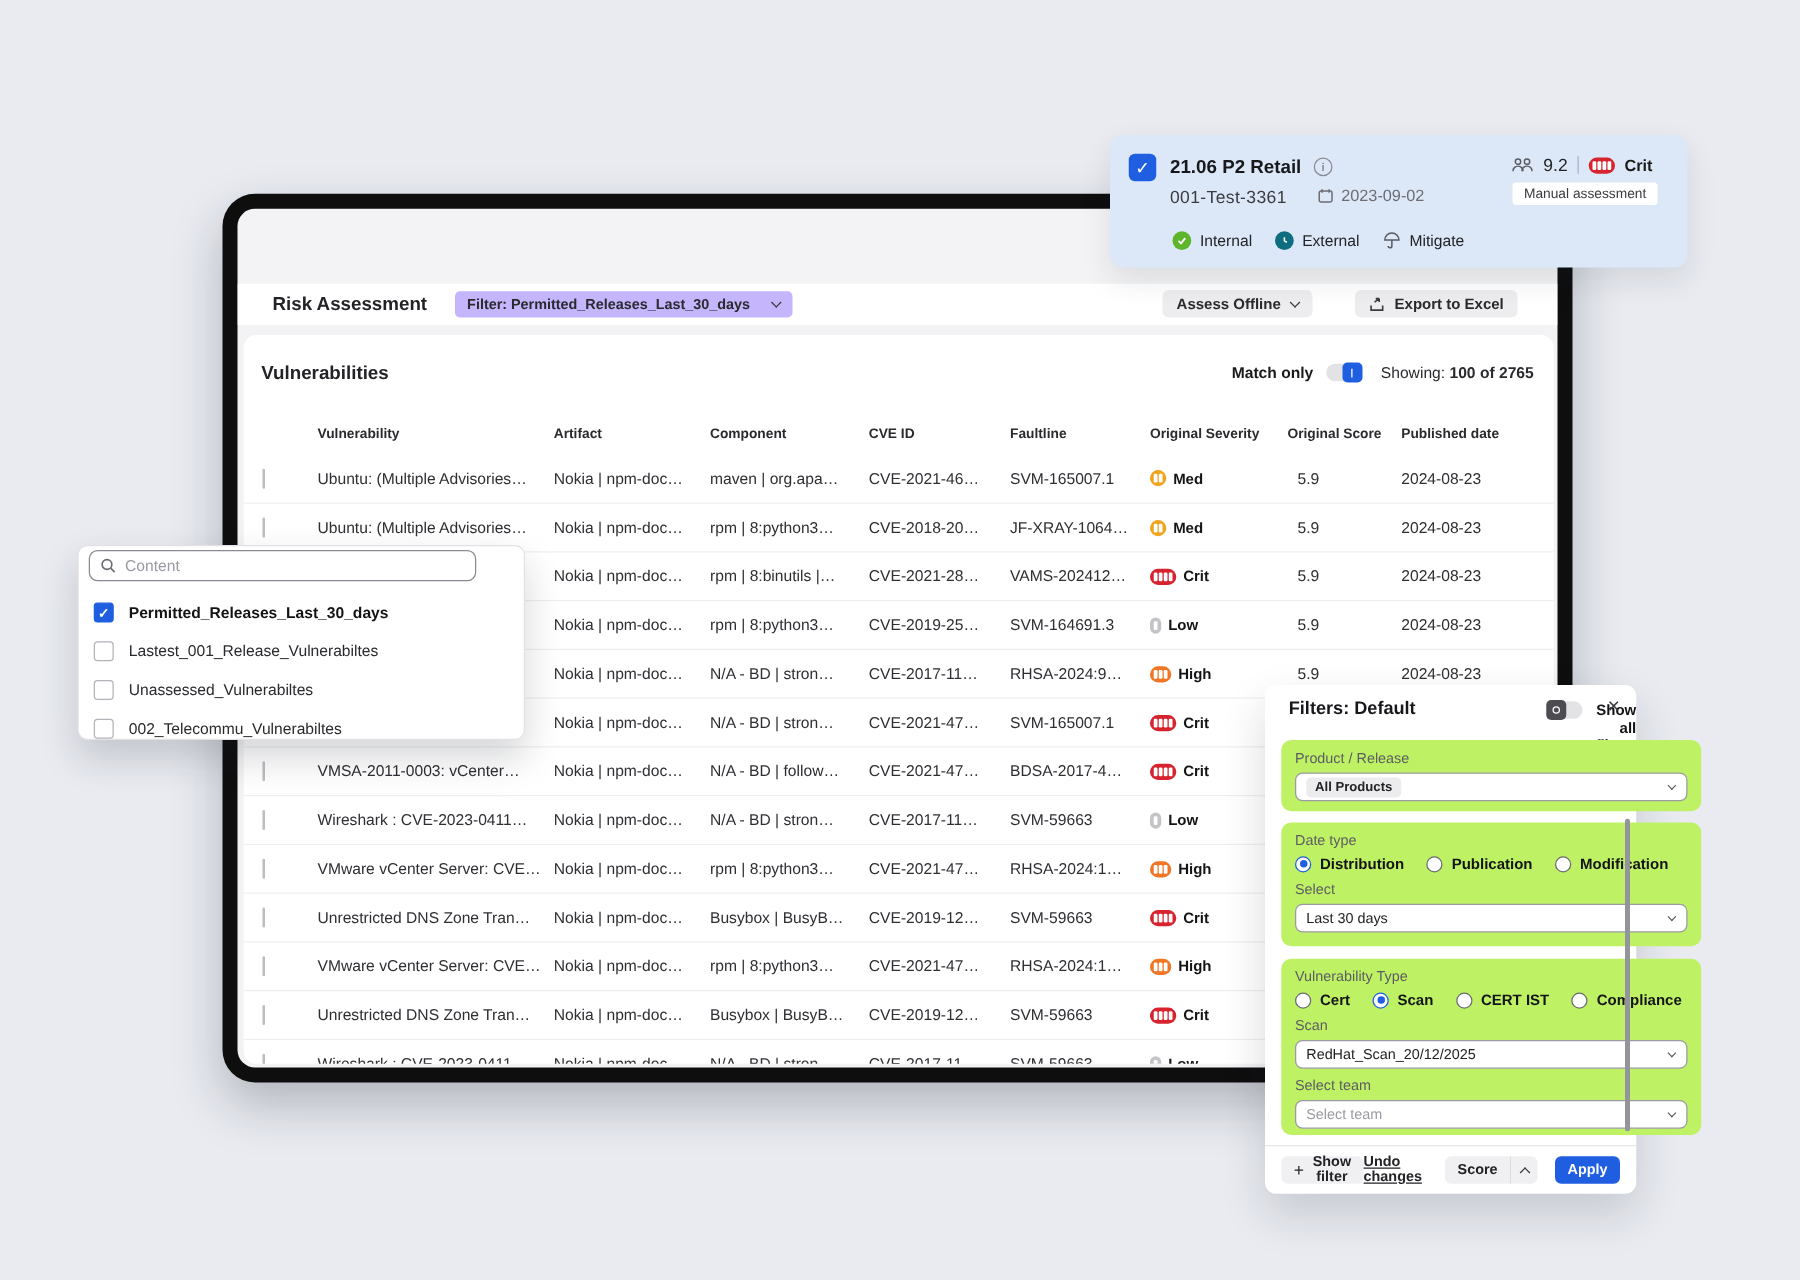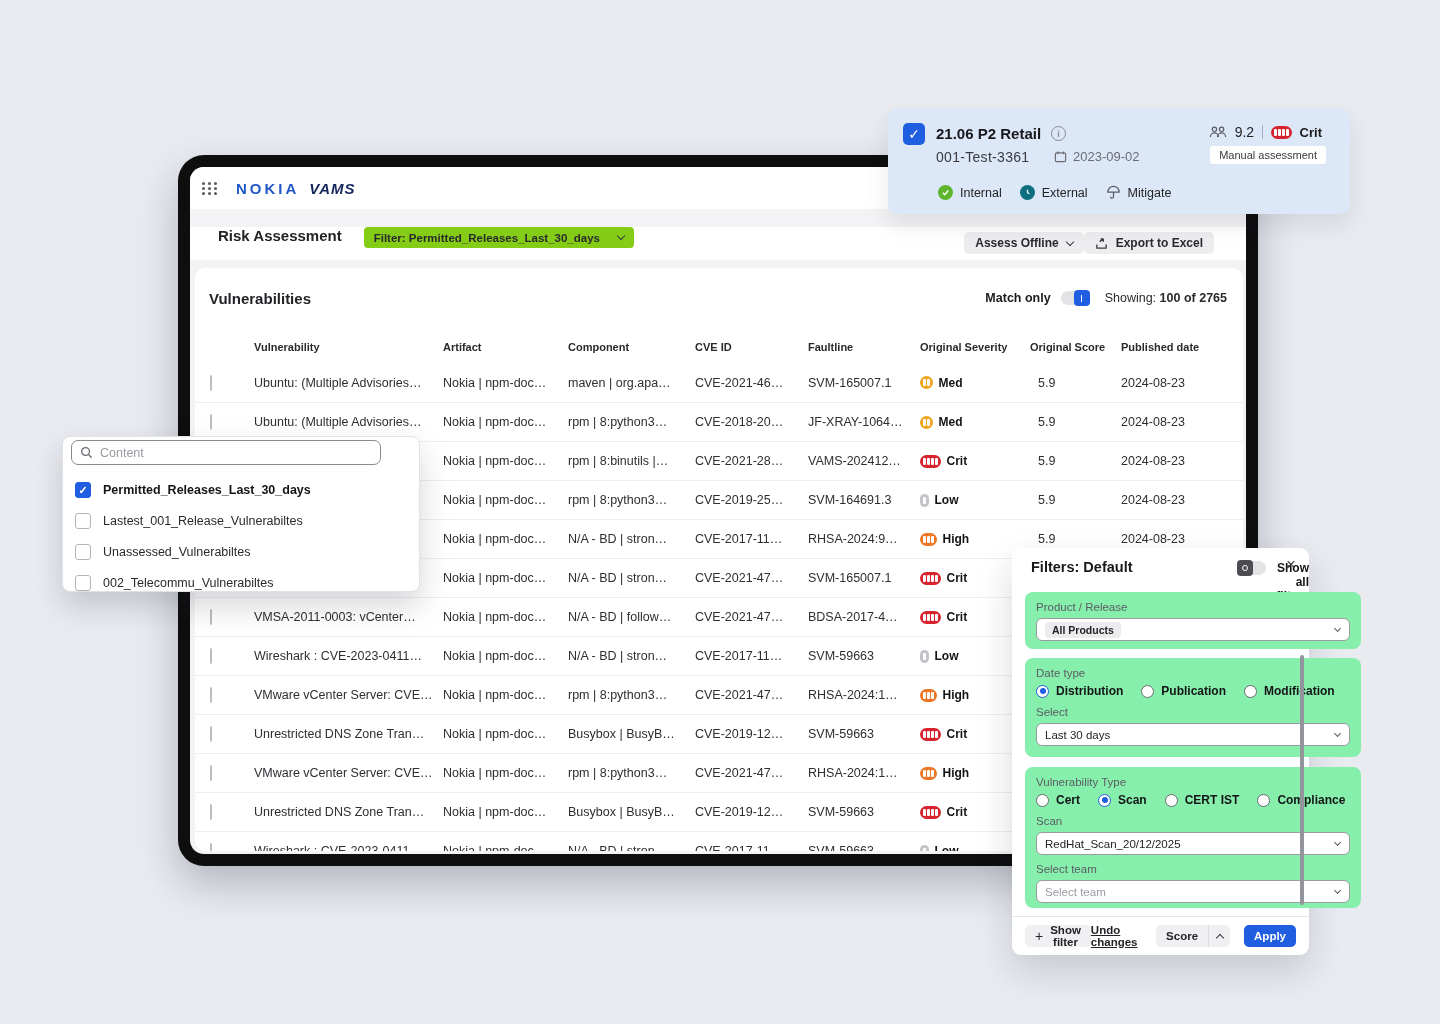--- a/index.html
+++ b/index.html
@@ -10,24 +10,24 @@
   .frame { position:absolute; left:178px; top:155px; width:1080px; height:711px; background:#0e0e0f; border-radius:26px; padding:12px; box-shadow:0 18px 40px rgba(20,25,40,.25); }
   .app { position:relative; width:100%; height:100%; background:#f3f3f5; border-radius:14px; overflow:hidden; }
 
   .appbar { position:absolute; left:0; top:0; width:100%; height:42px; background:#fff; display:flex; align-items:center; padding-left:12px; }
   .waffle { display:grid; grid-template-columns:repeat(3,4px); grid-gap:2px; margin-right:18px; cursor:pointer; }
   .waffle i { width:3px; height:3px; border-radius:50%; background:#5b5b62; }
   .brand { display:flex; align-items:baseline; gap:10px; }
   .nokia { font-weight:700; letter-spacing:3px; font-size:15px; color:#2158c8; }
   .vams { font-weight:800; font-style:italic; letter-spacing:1px; font-size:15px; color:#14255c; }
 
-  .riskbar { position:absolute; left:0; top:60px; width:100%; height:33px; background:#fff; display:flex; }
+  .riskbar { position:absolute; left:0; top:60px; width:100%; height:33px; background:#fff; display:flex; align-items:center; }
   .risk-title { font-size:15px; font-weight:700; margin-left:28px; color:#232327; }
-  .chip { margin-left:22px; height:21px; background:#84cc16; border:none; border-radius:4px; display:flex; align-items:center; gap:18px; padding:0 10px; font-family:inherit; font-size:11.5px; font-weight:700; color:#2a2a2e; cursor:pointer; }
-  .riskbar-actions { position:absolute; right:32px; top:5px; display:flex; gap:0; }
+  .chip { margin-left:22px; height:21px; background:#c4b5fd; border:none; border-radius:4px; display:flex; align-items:center; gap:18px; padding:0 10px; font-family:inherit; font-size:11.5px; font-weight:700; color:#2a2a2e; cursor:pointer; }
+  .riskbar-actions { position:absolute; right:32px; top:5px; display:flex; gap:34px; }
   .btn-gray { height:22px; background:#ededef; border:none; border-radius:5px; display:flex; align-items:center; gap:8px; padding:0 11px; font-family:inherit; font-size:12px; font-weight:700; color:#2a2a2e; cursor:pointer; }
 
   .chev { display:inline-block; width:6px; height:6px; border-right:1.6px solid #3a3a40; border-bottom:1.6px solid #3a3a40; transform:rotate(45deg); margin-top:-3px; }
   .chev.up { transform:rotate(-135deg); margin-top:3px; }
 
   
   .vulncard { position:absolute; left:5px; top:101px; width:1048px; height:583px; background:#fff; border-radius:10px; overflow:hidden; }
   .vulnhead { position:absolute; left:0; top:0; width:100%; height:48px; }
   .vuln-title { position:absolute; left:14px; top:22px; font-size:15px; font-weight:700; color:#232327; }
   .match { position:absolute; right:16px; top:23px; display:flex; align-items:center; gap:10px; font-size:12.5px; }
@@ -77,21 +77,21 @@
   .ac-actions { position:absolute; left:50px; top:77px; display:flex; align-items:center; gap:18px; font-size:12.5px; color:#232327; }
   .ac-act { display:flex; align-items:center; gap:7px; cursor:pointer; }
   .dot-ic { width:15px; height:15px; border-radius:50%; display:flex; align-items:center; justify-content:center; }
 
   
   .filters { position:absolute; left:1012px; top:548px; width:297px; height:407px; background:#fff; border-radius:9px; box-shadow:0 16px 36px rgba(20,25,40,.16); z-index:7; }
   .f-title { position:absolute; left:19px; top:11px; font-size:14.5px; font-weight:700; color:#18181c; }
   .f-showall { position:absolute; left:262px; top:13px; font-size:12px; font-weight:700; color:#141417;text-align:right; }
   .f-toggle { position:absolute; left:226px; top:13px; }
   .f-close { position:absolute; right:13px; top:8px; font-size:17px; color:#3a3a40; cursor:pointer; line-height:1; }
-  .fsec { position:absolute; left:13px; width:336px; background:#86efac; border-radius:8px; padding:9px 11px; }
+  .fsec { position:absolute; left:13px; width:336px; background:#bef264; border-radius:8px; padding:9px 11px; }
   .f-label { font-size:11.5px; color:#5c5c64; margin-bottom:5px; }
   .selectbox { position:relative; height:23px; background:#fff; border:1px solid #9a9aa2; border-radius:6px; display:flex; align-items:center; padding:0 8px; font-size:11.5px; color:#232327; cursor:pointer; }
   .selectbox .chev { position:absolute; right:9px; width:5px; height:5px; border-color:#5a5a60; }
   .sel-chip { background:#ececee; border-radius:4px; font-size:10.5px; font-weight:700; padding:2px 7px; }
   .sel-ph { color:#9a9aa2; }
   .radio-row { display:flex; align-items:center; gap:18px; margin:4px 0 8px 0; }
   .radio { display:flex; align-items:center; gap:7px; font-size:12px; font-weight:700; color:#141417; cursor:pointer; }
   .rdot { width:13px; height:13px; border:1.5px solid #6a6a72; border-radius:50%; background:#fff; position:relative; }
   .radio.sel .rdot { border-color:#1f5ee0; }
   .radio.sel .rdot::after { content:""; position:absolute; left:2.5px; top:2.5px; width:6px; height:6px; border-radius:50%; background:#1f5ee0; }
@@ -107,37 +107,20 @@
   svg { display:block; }
 </style>
 </head>
 <body>
 
 <div class="stage">
 
   <div class="frame">
     <div class="app">
 
-      <div class="appbar">
-        <div class="waffle">
-          <i></i>
-            <i></i>
-            <i></i>
-            <i></i>
-            <i></i>
-            <i></i>
-            <i></i>
-            <i></i>
-            <i></i>
-        </div>
-        <div class="brand">
-          <span class="nokia">NOKIA</span>
-          <span class="vams">VAMS</span>
-        </div>
-      </div>
 
       <div class="riskbar">
         <span class="risk-title">Risk Assessment</span>
         <button class="chip">
           <span>Filter: Permitted_Releases_Last_30_days</span>
           <i class="chev"></i>
         </button>
         <div class="riskbar-actions">
           <button class="btn-gray">
             <span>Assess Offline</span>

